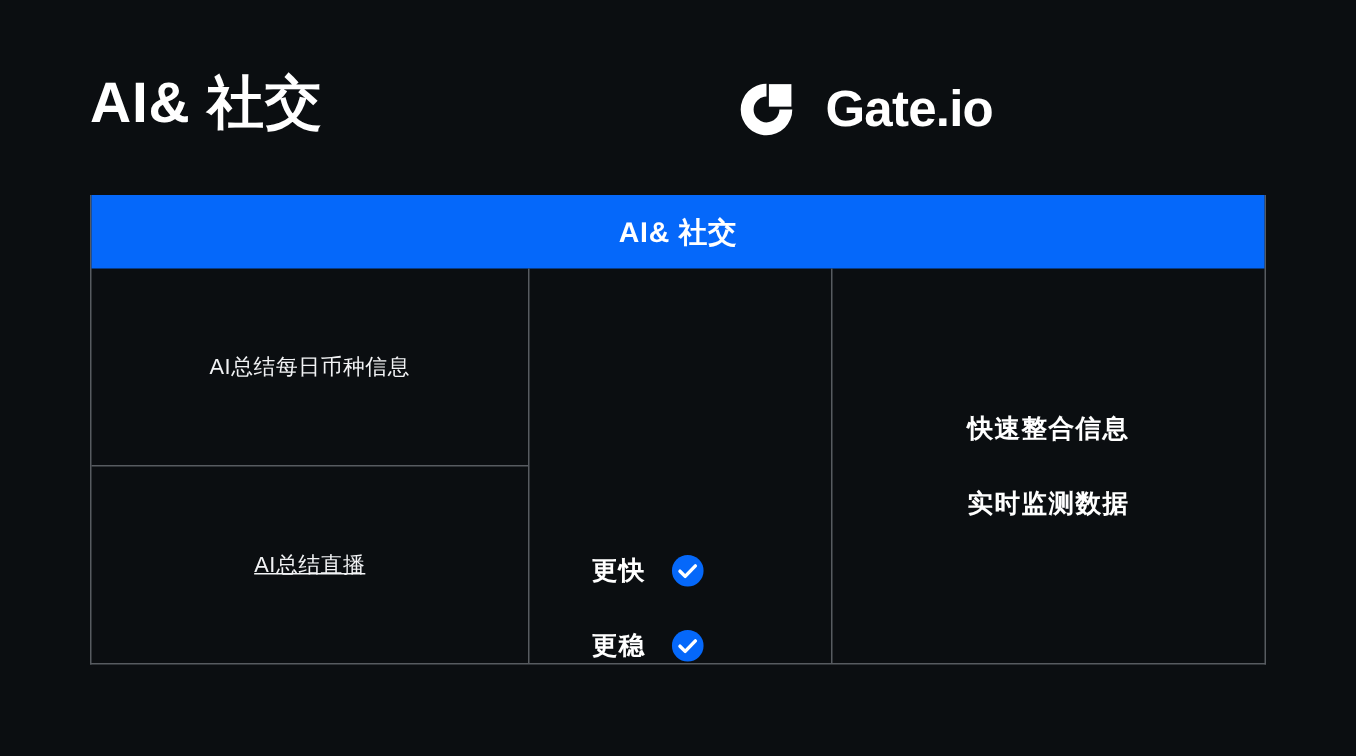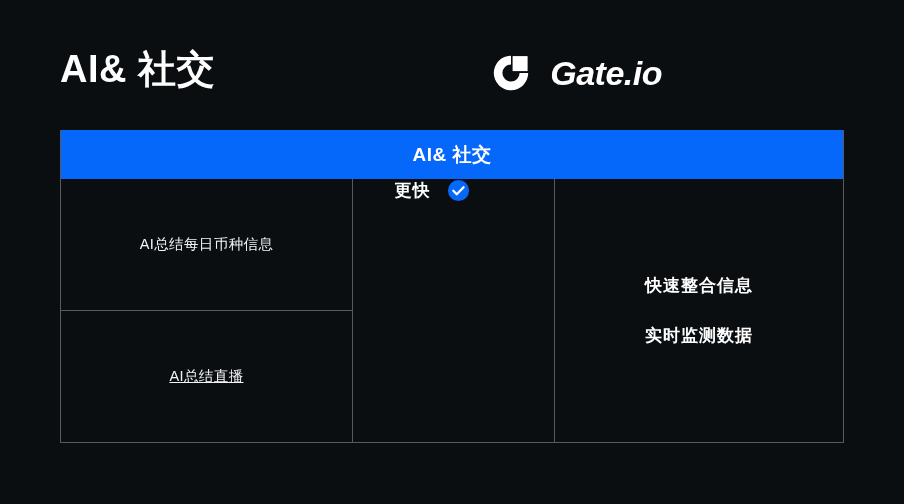--- a/index.html
+++ b/index.html
@@ -12,21 +12,21 @@
   .slide { position:relative; width:720px; height:504px; background:#0b0e11; }
 
   
   .slide-title {
     position:absolute; left:60px; top:48px;
     font-size:38px; font-weight:700; color:#ffffff;
     letter-spacing:0.5px; line-height:1.15;
   }
   .brand {
     position:absolute; right:58px; top:55px;
-    display:flex; align-items:center; gap:21px;font-style:italic;
+    display:flex; align-items:center; gap:21px;
   }
   .brand-mark { width:36px; height:36px; display:block; }
   .brand-name {
     font-size:34px; font-weight:700; color:#ffffff;
     letter-spacing:-0.5px; line-height:1;
   }
 
   
   .table {
     position:absolute; left:60px; top:130px;
@@ -56,21 +56,21 @@
     color:#f2f3f5; font-size:14.5px; font-weight:400;
     letter-spacing:0.4px;
   }
   .feature-row:last-child { border-bottom:none;text-decoration:underline; }
 
   
   .col-mid {
     width:202px; flex:0 0 202px;
     border-right:1px solid #575b60;
     display:flex; flex-direction:column;
-    align-items:center; justify-content:space-between;
+    align-items:center; justify-content:flex-end;
     gap:27px;
   }
   .benefit {
     display:flex; align-items:center; gap:16px;
     width:118px;
   }
   .benefit-label {
     color:#ffffff; font-size:17px; font-weight:700; letter-spacing:1px;
     white-space:nowrap;
   }
@@ -119,20 +119,27 @@
       </div>
 
       <div class="col-mid">
         <div class="benefit">
           <span class="benefit-label">更快</span>
           <svg class="check-icon" viewBox="0 0 24 24">
             <circle cx="12" cy="12" r="11" fill="#0568fa"></circle>
             <path d="M6.6 12.3l3.6 3.6 7.1-7.3" fill="none" stroke="#ffffff" stroke-width="2.4" stroke-linecap="round" stroke-linejoin="round"></path>
           </svg>
         </div>
+        <div class="benefit">
+          <span class="benefit-label">更稳</span>
+          <svg class="check-icon" viewBox="0 0 24 24">
+            <circle cx="12" cy="12" r="11" fill="#0568fa"></circle>
+            <path d="M6.6 12.3l3.6 3.6 7.1-7.3" fill="none" stroke="#ffffff" stroke-width="2.4" stroke-linecap="round" stroke-linejoin="round"></path>
+          </svg>
+        </div>
       </div>
 
       <div class="col-right">
         <div class="outcome">快速整合信息</div>
         <div class="outcome">实时监测数据</div>
       </div>
 
     </div>
   </div>
 </div>

